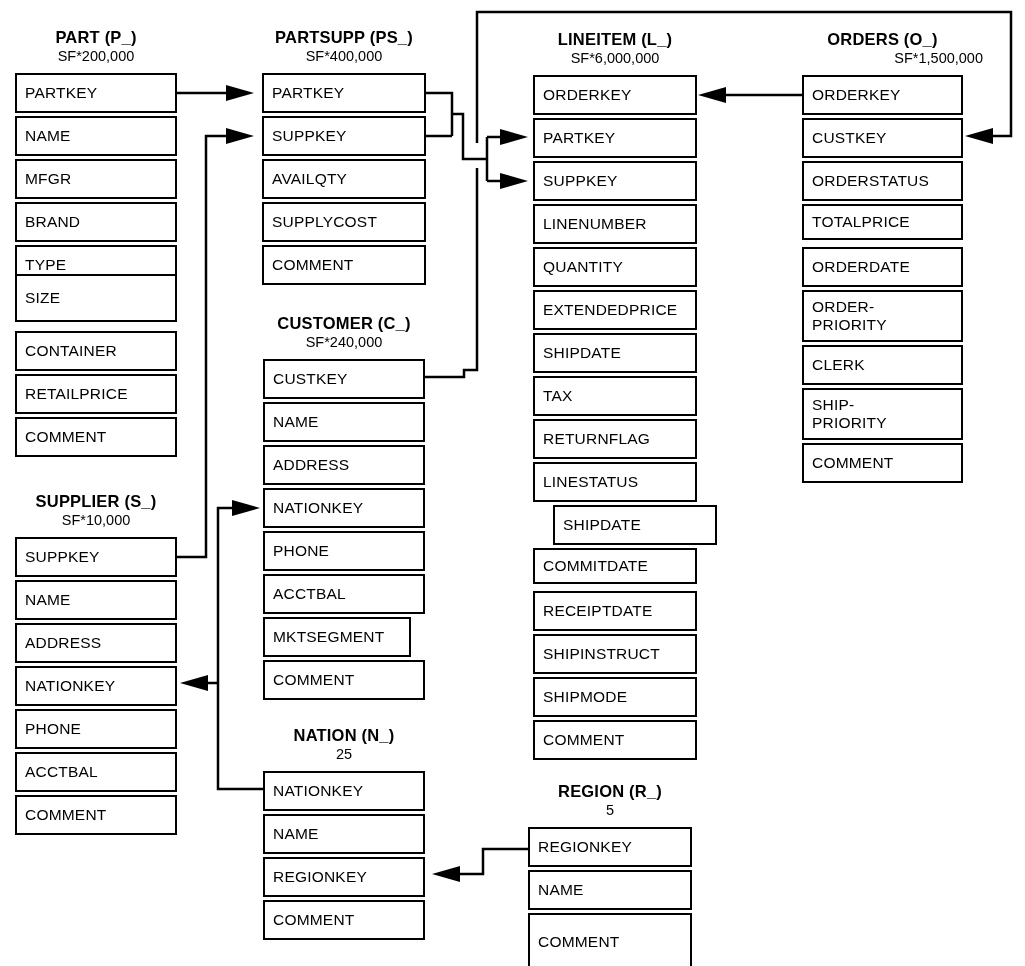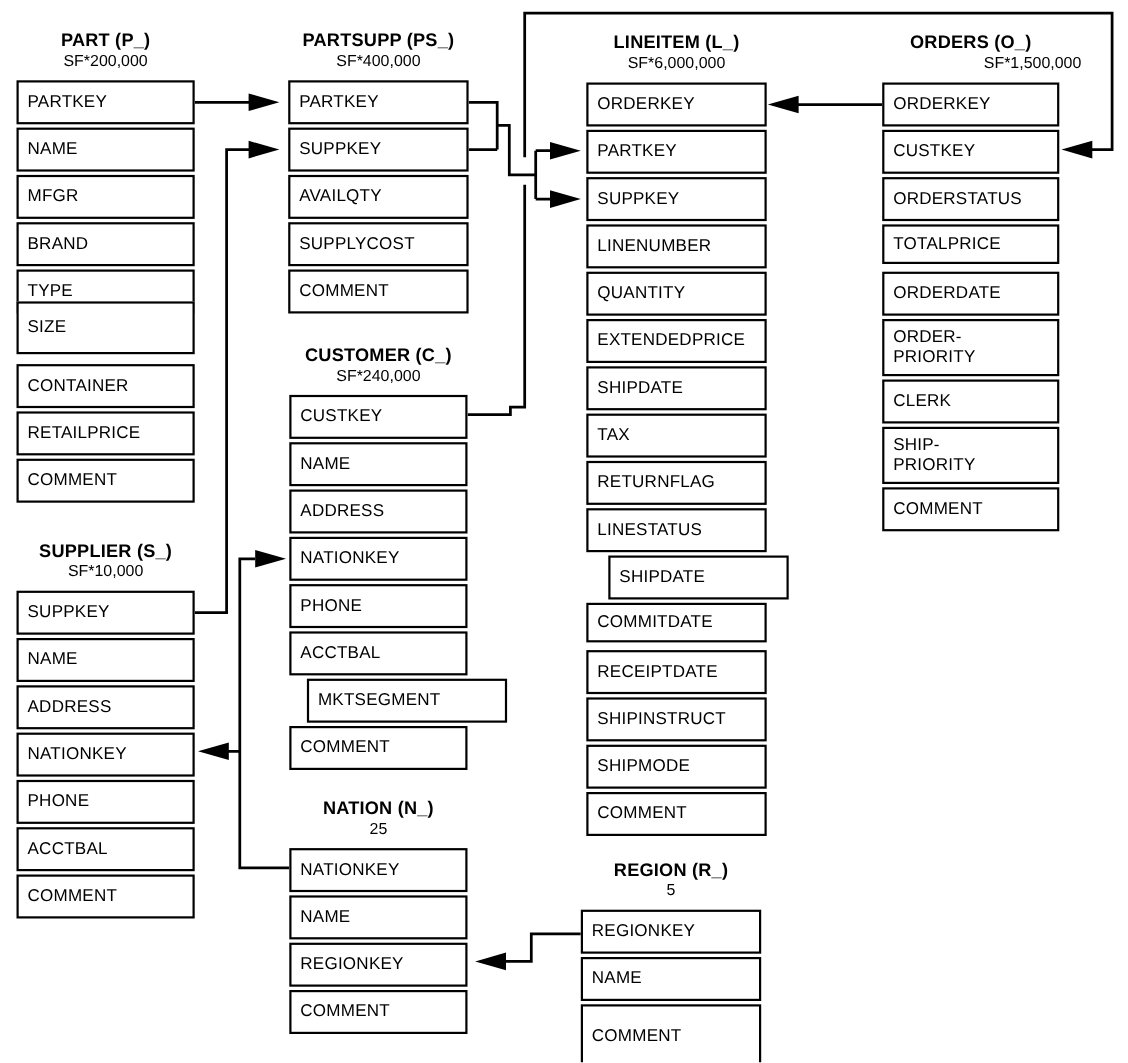--- a/index.html
+++ b/index.html
@@ -127,21 +127,21 @@
       </div>
       <div>
         <div class="table-title" style="left: 223px; top: 313px; width: 242px;">CUSTOMER (C_)</div>
         <div class="table-card" style="left: 223px; top: 333px; width: 242px;">SF*240,000</div>
         <div class="field-row" style="left: 263px; top: 359px; width: 162px; height: 40px;">CUSTKEY</div>
         <div class="field-row" style="left: 263px; top: 402px; width: 162px; height: 40px;">NAME</div>
         <div class="field-row" style="left: 263px; top: 445px; width: 162px; height: 40px;">ADDRESS</div>
         <div class="field-row" style="left: 263px; top: 488px; width: 162px; height: 40px;">NATIONKEY</div>
         <div class="field-row" style="left: 263px; top: 531px; width: 162px; height: 40px;">PHONE</div>
         <div class="field-row" style="left: 263px; top: 574px; width: 162px; height: 40px;">ACCTBAL</div>
-        <div class="field-row" style="left: 263px; top: 617px; width: 182px; height: 40px; margin-left: 16px;">MKTSEGMENT</div>
+        <div class="field-row" style="left: 263px; top: 617px; width: 148px; height: 40px;">MKTSEGMENT</div>
         <div class="field-row" style="left: 263px; top: 660px; width: 162px; height: 40px;">COMMENT</div>
       </div>
       <div>
         <div class="table-title" style="left: -25px; top: 491px; width: 242px;">SUPPLIER (S_)</div>
         <div class="table-card" style="left: -25px; top: 511px; width: 242px;">SF*10,000</div>
         <div class="field-row" style="left: 15px; top: 537px; width: 162px; height: 40px;">SUPPKEY</div>
         <div class="field-row" style="left: 15px; top: 580px; width: 162px; height: 40px;">NAME</div>
         <div class="field-row" style="left: 15px; top: 623px; width: 162px; height: 40px;">ADDRESS</div>
         <div class="field-row" style="left: 15px; top: 666px; width: 162px; height: 40px;">NATIONKEY</div>
         <div class="field-row" style="left: 15px; top: 709px; width: 162px; height: 40px;">PHONE</div>

